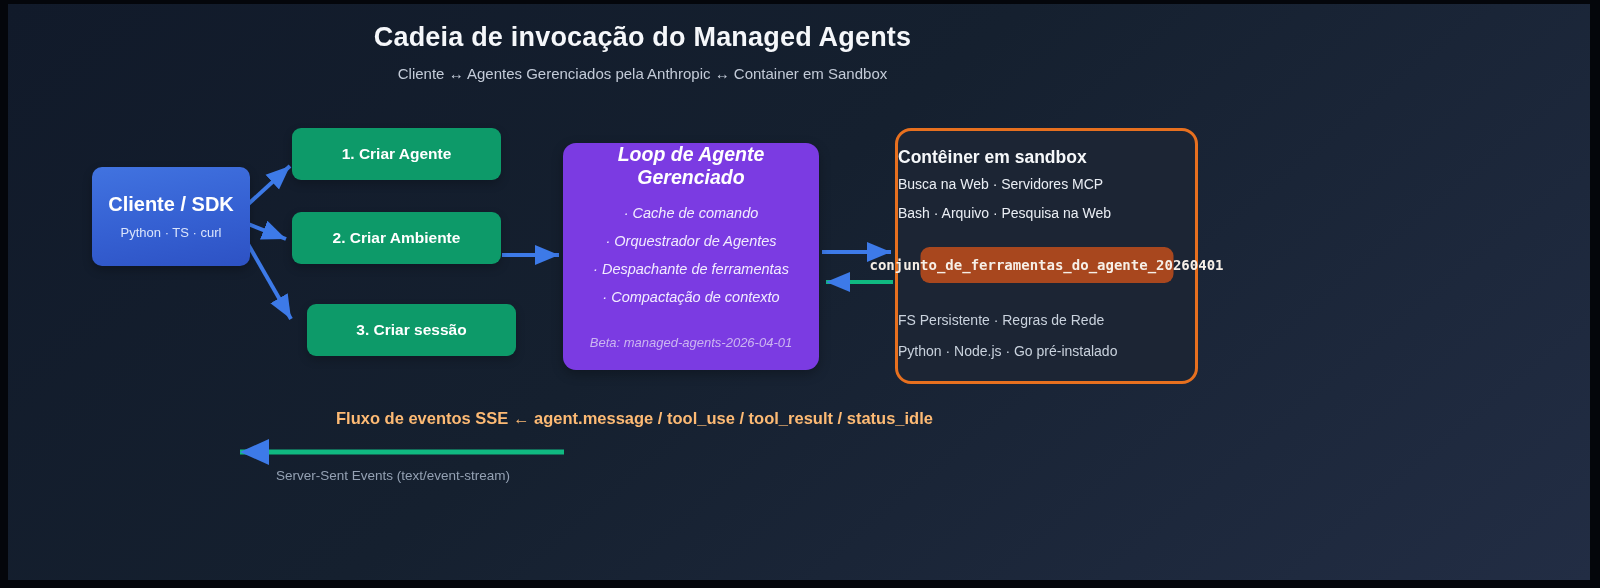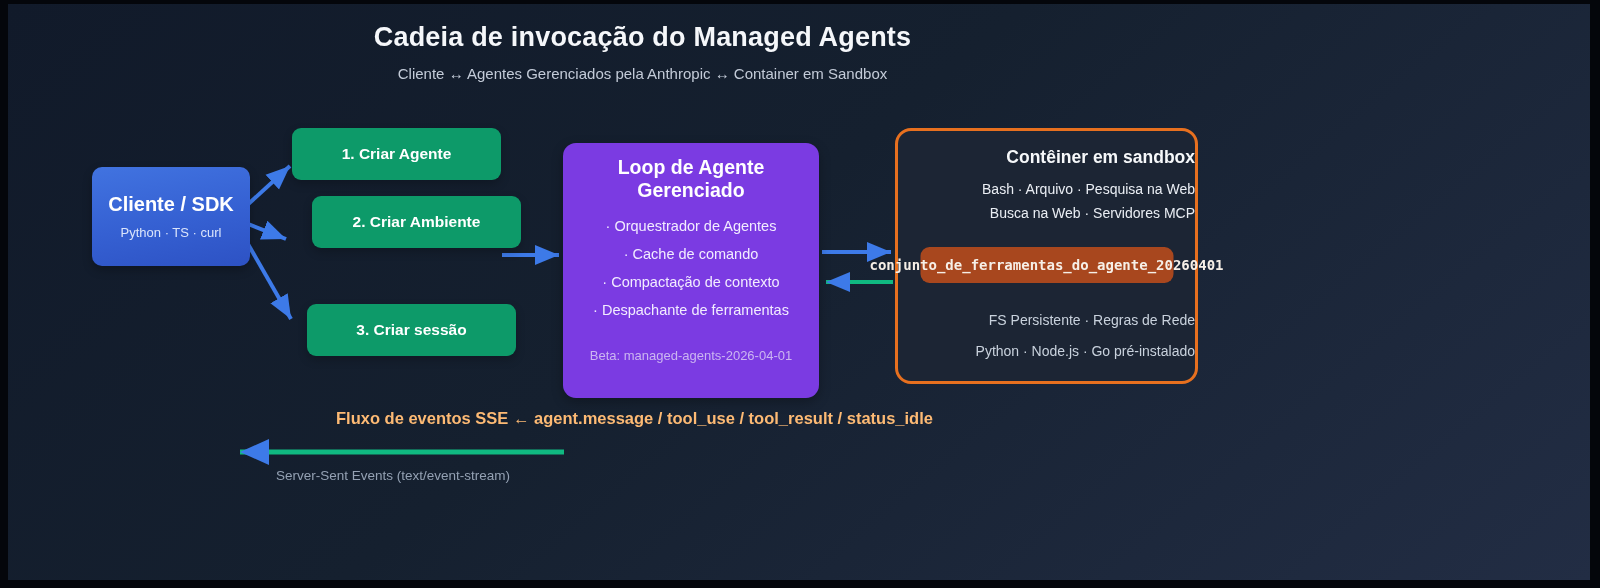--- a/index.html
+++ b/index.html
@@ -31,33 +31,33 @@
   }
   .client .t{font-size:20px;font-weight:700;color:#ffffff;}
   .client .s{font-size:13px;color:#dbe5fb;}
 
   .step{
     left:292px;width:209px;height:52px;border-radius:9px;background:#0d9a69;
     display:flex;align-items:center;justify-content:center;
     font-size:15.5px;font-weight:700;color:#ffffff;
     box-shadow:0 4px 10px rgba(0,0,0,.22);
   }
-  .step.s1{top:128px;} .step.s2{top:196px;margin-left:20px;} .step.s3{top:304px;margin-left:15px;}
+  .step.s1{top:128px;} .step.s2{top:212px;} .step.s3{top:304px;margin-left:15px;}
 
   .loop{
-    left:563px;top:143px;width:256px;height:255px;border-radius:13px;background:#7b3be2;
-    text-align:center;padding-top:13px;box-shadow:0 4px 12px rgba(0,0,0,.28);
+    left:563px;top:143px;width:256px;height:227px;border-radius:13px;background:#7b3be2;
+    text-align:center;box-shadow:0 4px 12px rgba(0,0,0,.28);font-style:italic;
   }
   .loop .t{font-size:19.5px;font-weight:700;color:#ffffff;}
   .loop .items{margin-top:10px;font-size:14.5px;line-height:28px;color:#f2ecff;}
   .loop .beta{margin-top:24px;font-size:13px;color:#cbb5f1;}
 
   .sandbox{
     left:895px;top:128px;width:303px;height:256px;border-radius:16px;
-    border:3px solid #e7701f;background:#1c2534;text-align:right;
+    border:3px solid #e7701f;background:#1c2534;text-align:left;
   }
   .sandbox .t{margin-top:16px;font-size:17.5px;font-weight:700;color:#f6f8fa;}
   .sandbox .line{font-size:14px;color:#eaeef4;}
   .sandbox .l1{margin-top:13px;}
   .sandbox .l2{margin-top:8px;}
   .sandbox .l3{margin-top:17px;color:#c9d2dd;}
   .sandbox .l4{margin-top:15px;color:#c9d2dd;}
   .badge-wrap{position:relative;margin-top:26px;height:48px;}
   .badge-pill{
     position:absolute;left:50%;top:0;transform:translateX(-50%);
@@ -113,32 +113,32 @@
   <div class="node step s2">
     <span>2. Criar Ambiente</span>
   </div>
   <div class="node step s3">
     <span>3. Criar sessão</span>
   </div>
 
   <div class="node loop">
     <div class="t">Loop de Agente Gerenciado</div>
     <div class="items">
+      <div>· Cache de comando</div>
       <div>· Orquestrador de Agentes</div>
-      <div>· Cache de comando</div>
+      <div>· Despachante de ferramentas</div>
       <div>· Compactação de contexto</div>
-      <div>· Despachante de ferramentas</div>
     </div>
     <div class="beta">Beta: managed-agents-2026-04-01</div>
   </div>
 
   <div class="node sandbox">
     <div class="t">Contêiner em sandbox</div>
+    <div class="line l2">Busca na Web · Servidores MCP</div>
     <div class="line l1">Bash · Arquivo · Pesquisa na Web</div>
-    <div class="line l2">Busca na Web · Servidores MCP</div>
     <div class="badge-wrap">
       <div class="badge-pill"></div>
       <div class="badge-text">conjunto_de_ferramentas_do_agente_20260401</div>
     </div>
     <div class="line l3">FS Persistente · Regras de Rede</div>
     <div class="line l4">Python · Node.js · Go pré-instalado</div>
   </div>
 
   <div class="sse-label">Fluxo de eventos SSE ← agent.message / tool_use / tool_result / status_idle</div>
   <div class="sse-caption">Server-Sent Events (text/event-stream)</div>

